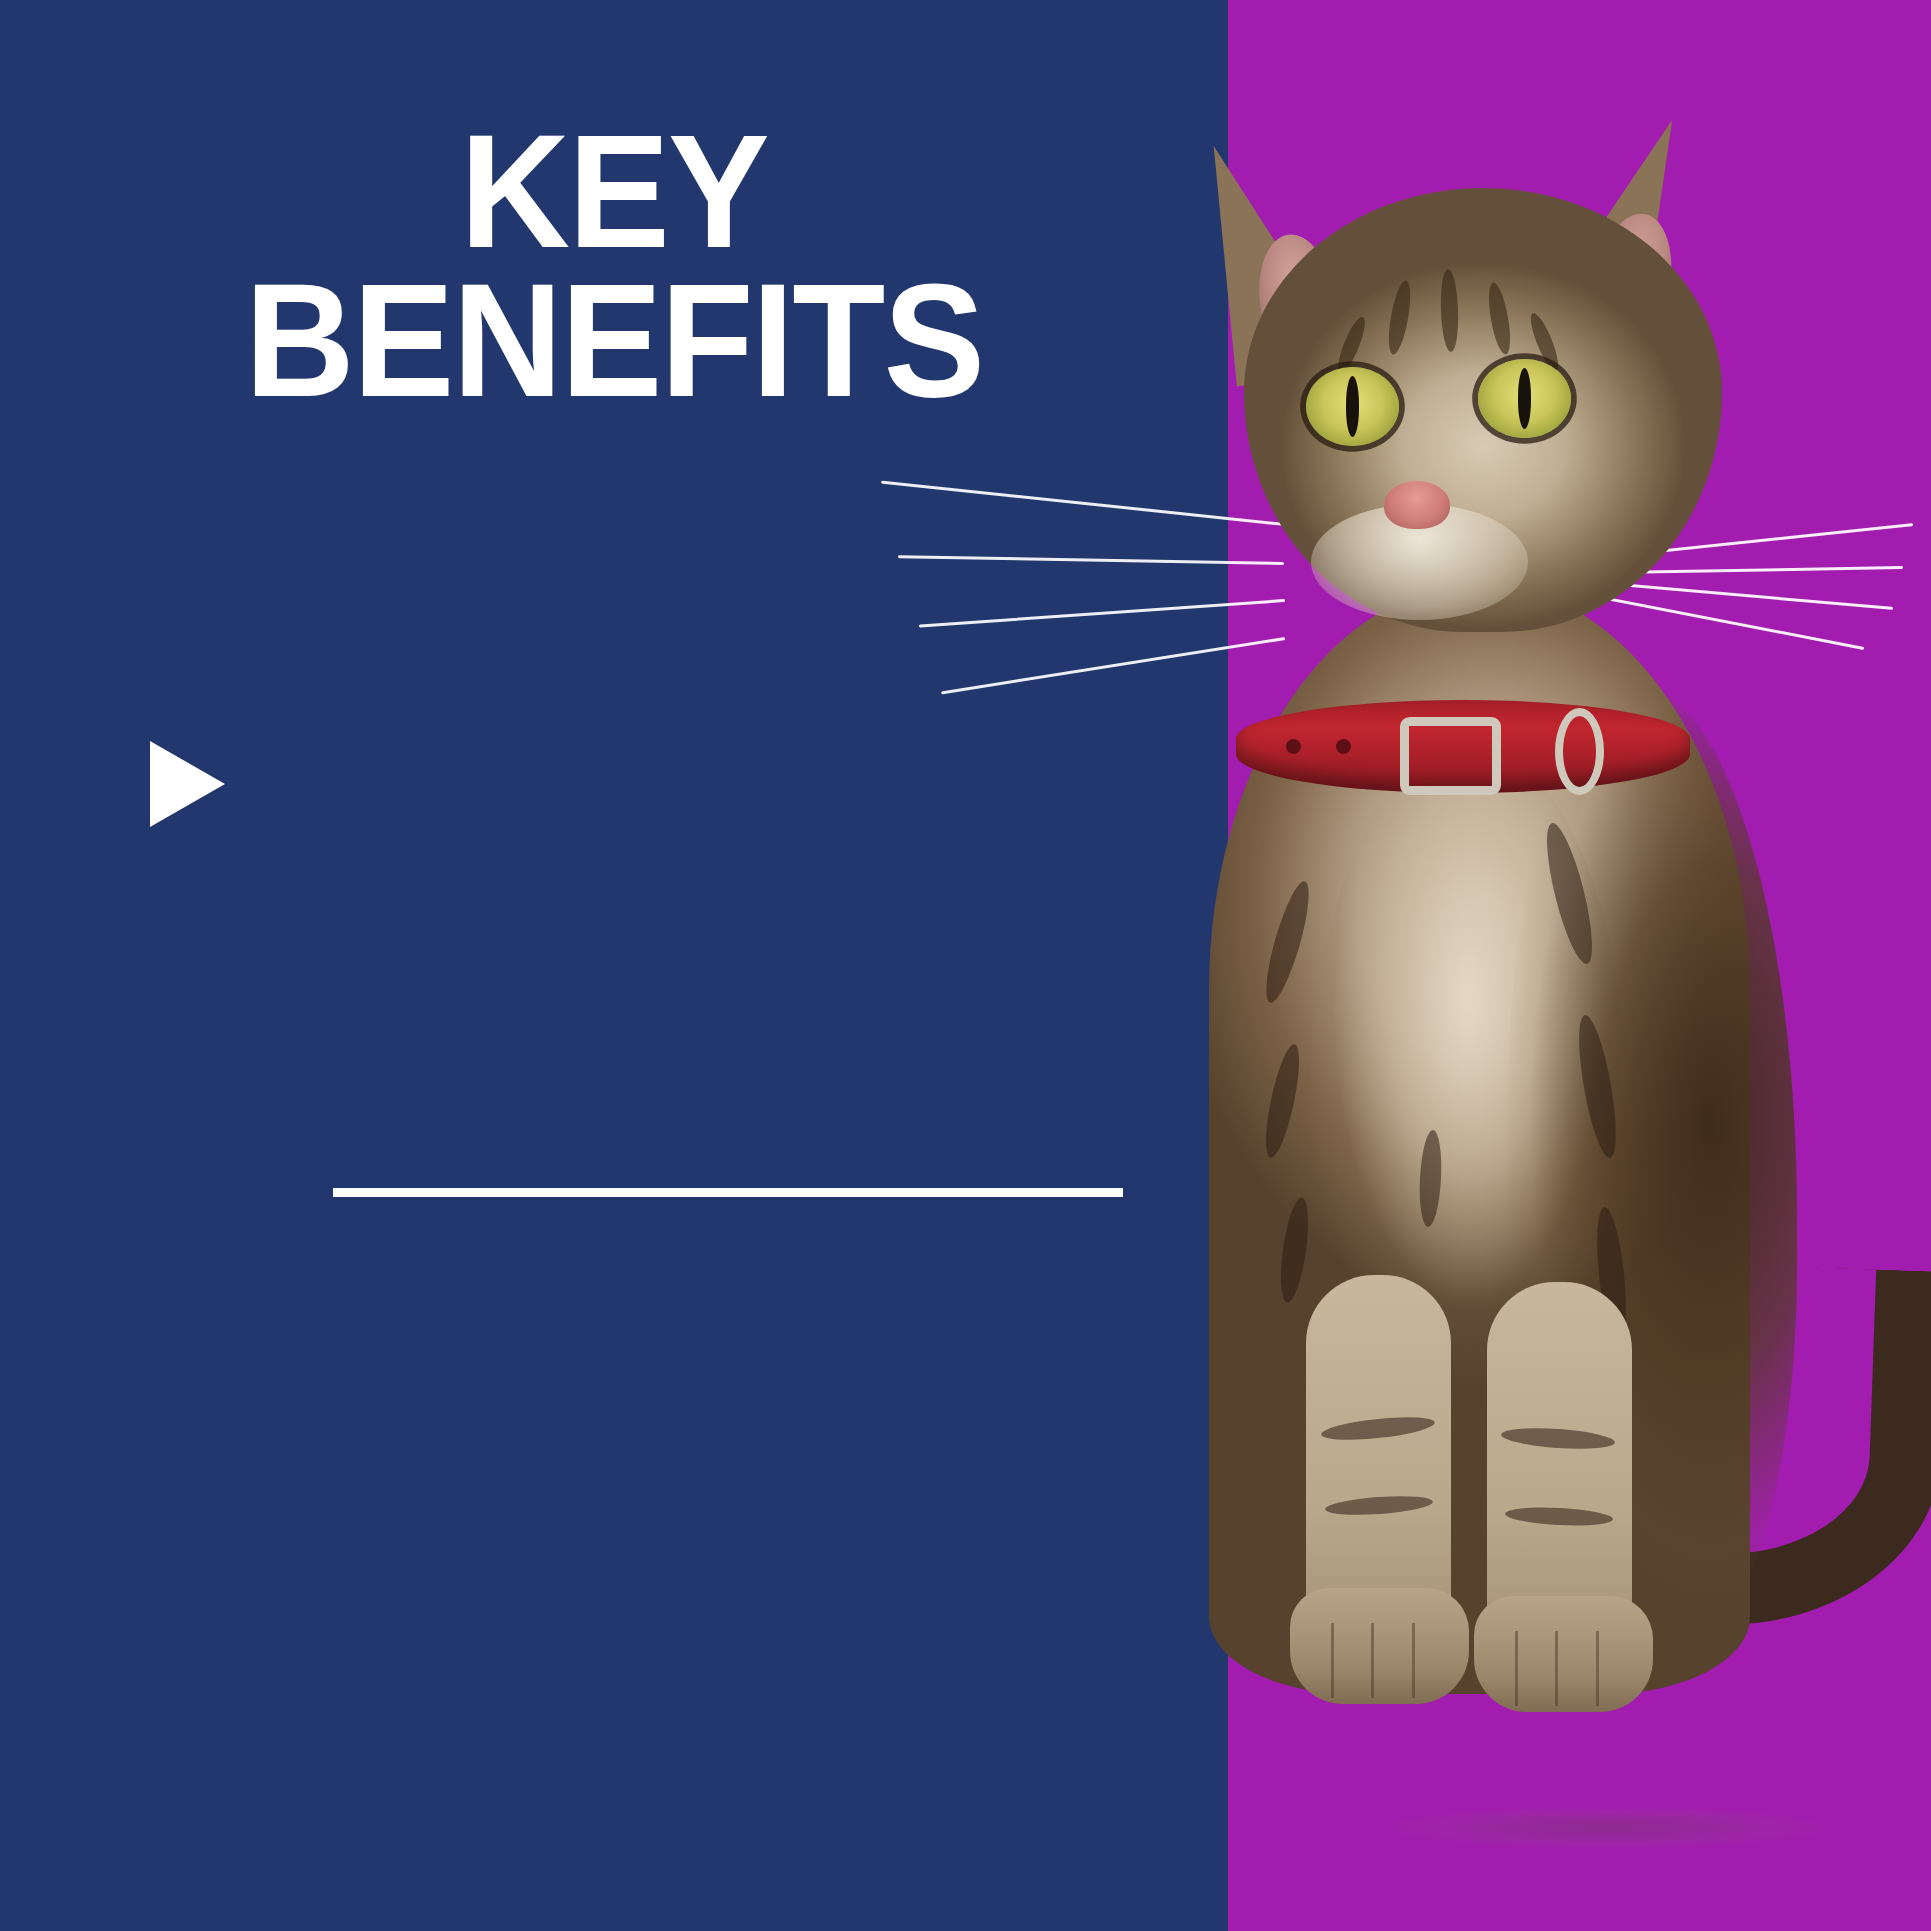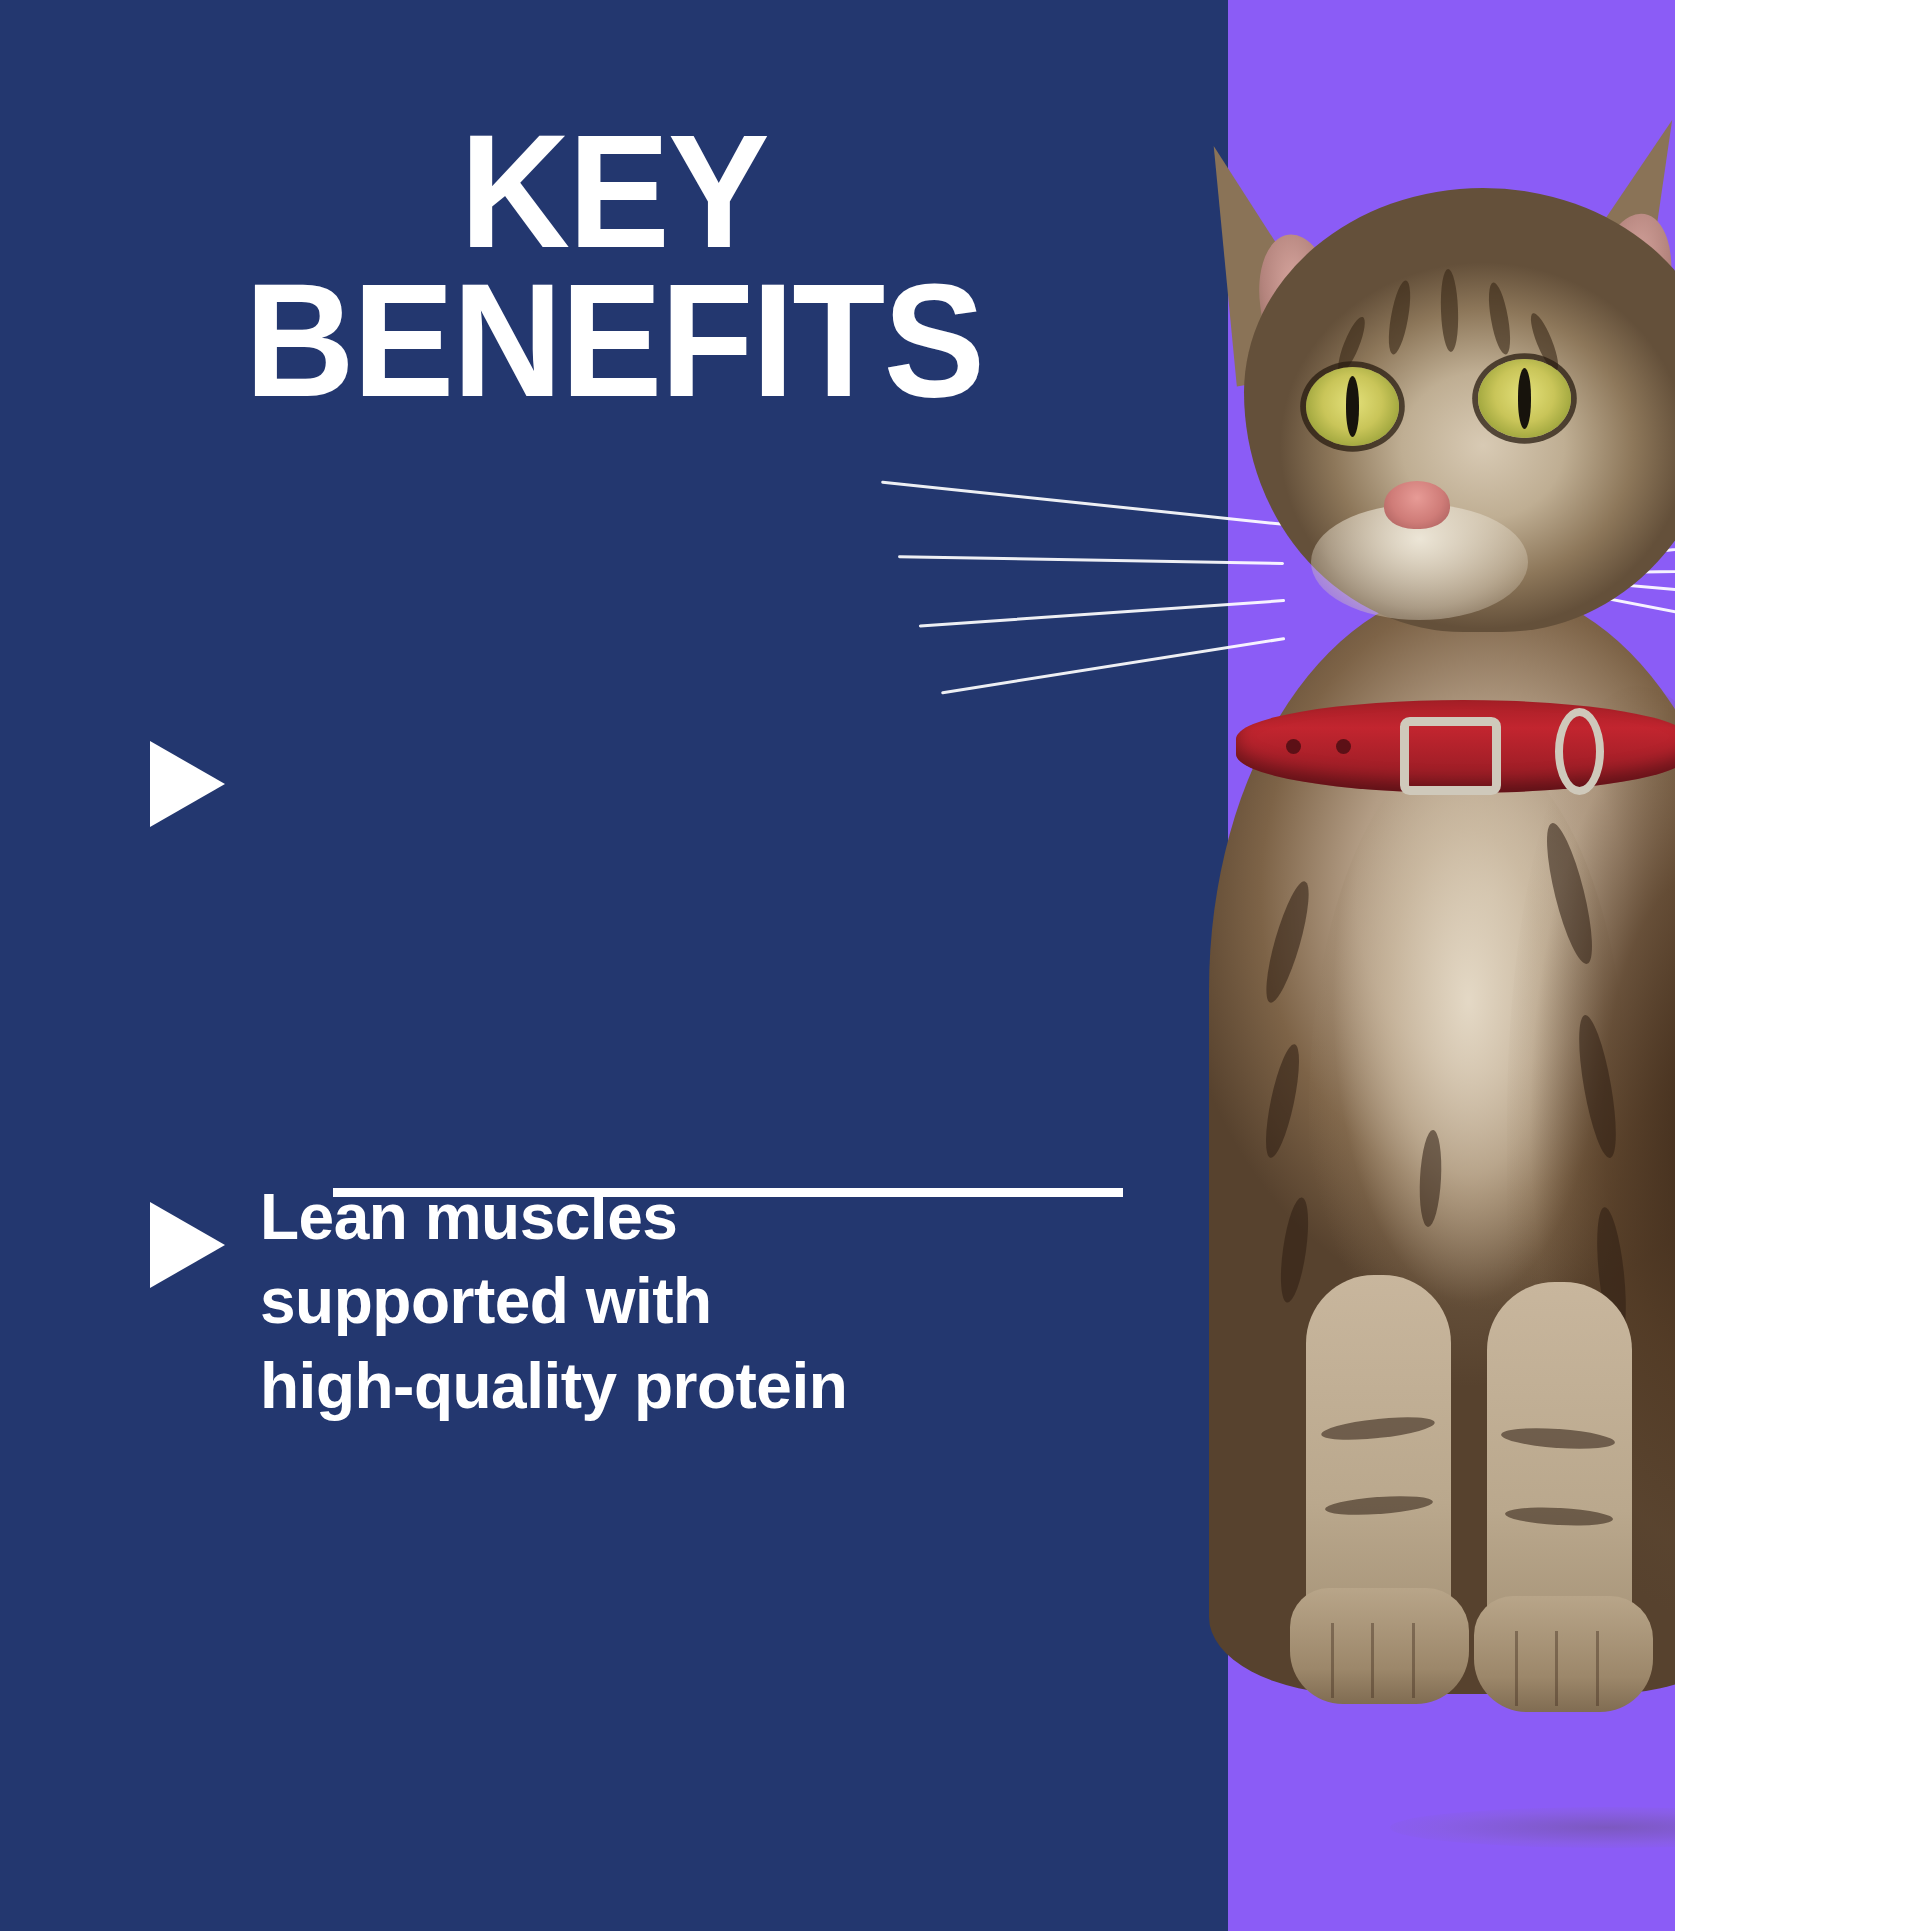--- a/index.html
+++ b/index.html
@@ -8,25 +8,24 @@
     background: #ffffff;
   }
   body {
     width: 1931px;
     height: 1931px;
     font-family: "Liberation Sans", sans-serif;
     overflow: hidden;
   }
   .stage {
     position: relative;
-    width: 1639px;
+    width: 1931px;
     height: 1931px;
-    background: #8b5cf6;
+    background: #a21caf;
     overflow: hidden;
-    padding-left: 36px;
   }
 
   
   .blue-panel {
     position: absolute;
     left: 0;
     top: 0;
     width: 1228px;
     height: 1931px;
     background: #23376F;
@@ -346,26 +345,20 @@
   </div>
 
   <div class="benefits">
 
     <div class="benefit-row">
       <span class="bullet-marker"></span>
     </div>
 
     <div style="height:348px"></div>
 
-    <div class="benefit-row">
-      <span class="bullet-marker"></span>
-      <span class="benefit-text">Lean muscles
-supported with
-high-quality protein</span>
-    </div>
 
   </div>
 
   <div class="divider"></div>
 
   <div class="cat-photo">
 
     <div class="tail"></div>
 
     <div class="cat-layer body-mass"></div>

